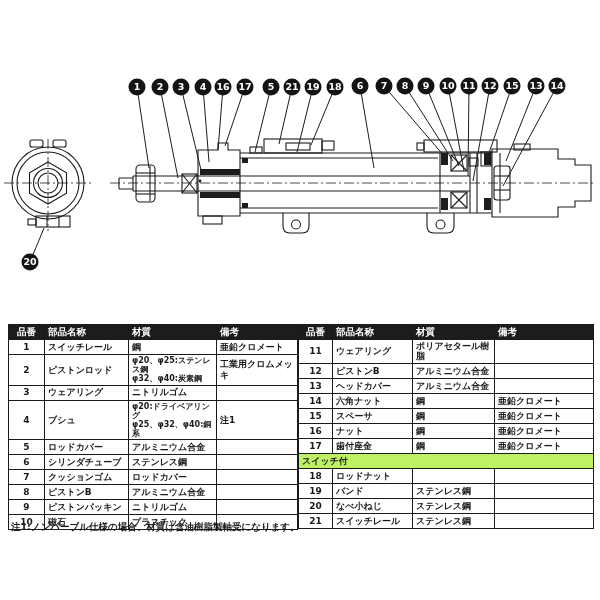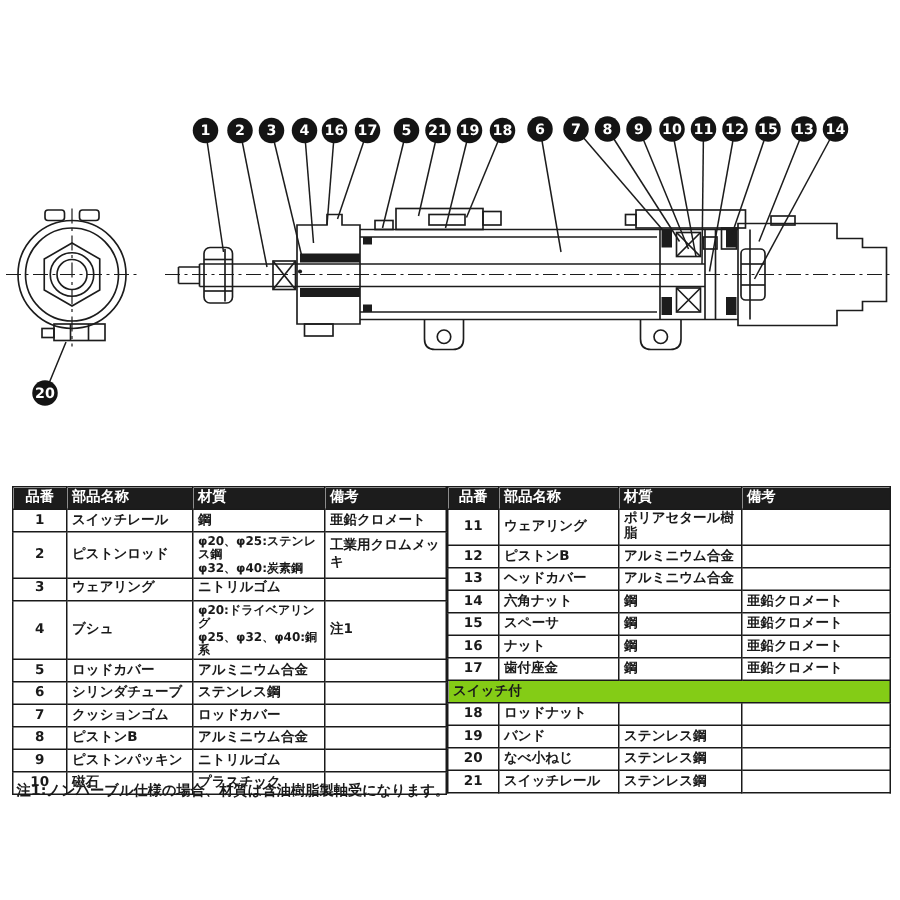--- a/index.html
+++ b/index.html
@@ -17,21 +17,21 @@
   .tables{position:absolute;left:8px;top:324px;display:flex;align-items:flex-start;}
   table.parts{border-collapse:collapse;table-layout:fixed;font-size:9px;font-weight:bold;}
   table.parts th,table.parts td{border:1px solid #1a1a1a;padding:1px 3px;vertical-align:middle;
     white-space:pre-line;line-height:1.15;overflow:hidden;}
   table.parts thead th{background:#1c1c1c;color:#ffffff;font-size:9.5px;text-align:left;height:12px;}
   table.parts thead th:first-child{text-align:center;padding:1px 1px;}
   table.parts tbody tr{height:15px;}
   table.parts tbody tr.tall{height:30px;}
   table.parts tr.tall td:nth-child(3){font-size:8px;}
   table.parts td.no{text-align:center;padding:1px 1px;}
-  table.parts tr.section-row td{background:#84cc16;text-align:left;}
+  table.parts tr.section-row td{background:#bef264;text-align:left;}
   .footnote{position:absolute;left:11px;top:521px;font-size:9.5px;font-weight:bold;white-space:nowrap;}
 </style>
 </head>
 <body>
 
 <div id="page">
 
   <svg id="drawing" width="600" height="300" viewBox="0 0 600 300">
 
     <g>

